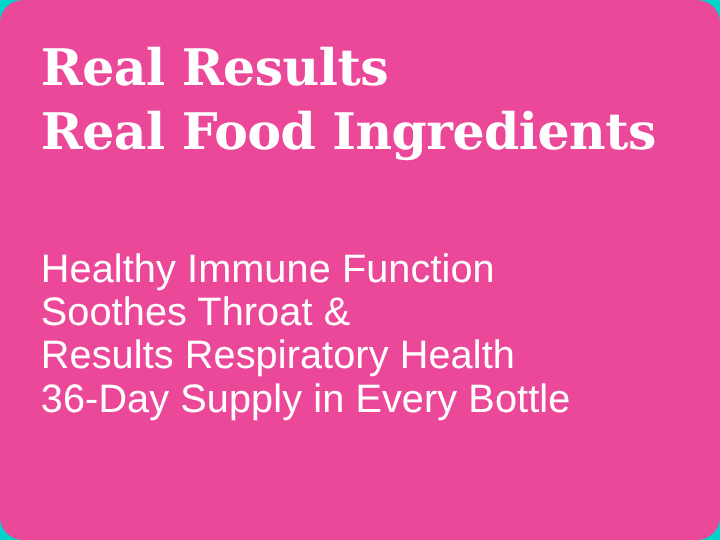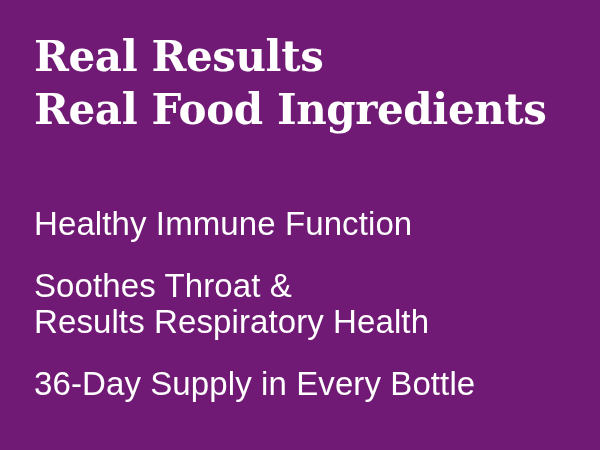--- a/index.html
+++ b/index.html
@@ -55,37 +55,36 @@
   .benefit-block {
     color: #ffffff;
     font-family: "Liberation Sans", sans-serif;
     font-weight: 400;
     font-size: 33px;
     line-height: 36px;
     letter-spacing: 0.1px;
   }
 
   .benefit-block + .benefit-block {
-    margin-top: 26px;
   }
 
   .benefit-line {
     display: block;
     white-space: nowrap;
   }
 
   
   .benefit-block.two-line {
     line-height: 36px;
   }
 </style>
 </head>
 <body style="background: rgb(0, 212, 203);">
 
-<div class="banner" style="background: #701a75;">
+<div class="banner" style="background: #ec4899; border-radius: 19px;">
 
   <div class="headline">
     <span class="headline-line">Real Results</span>
     <span class="headline-line">Real Food Ingredients</span>
   </div>
 
   <div class="benefits">
 
     <div class="benefit-block">
       <span class="benefit-line">Healthy Immune Function</span>

